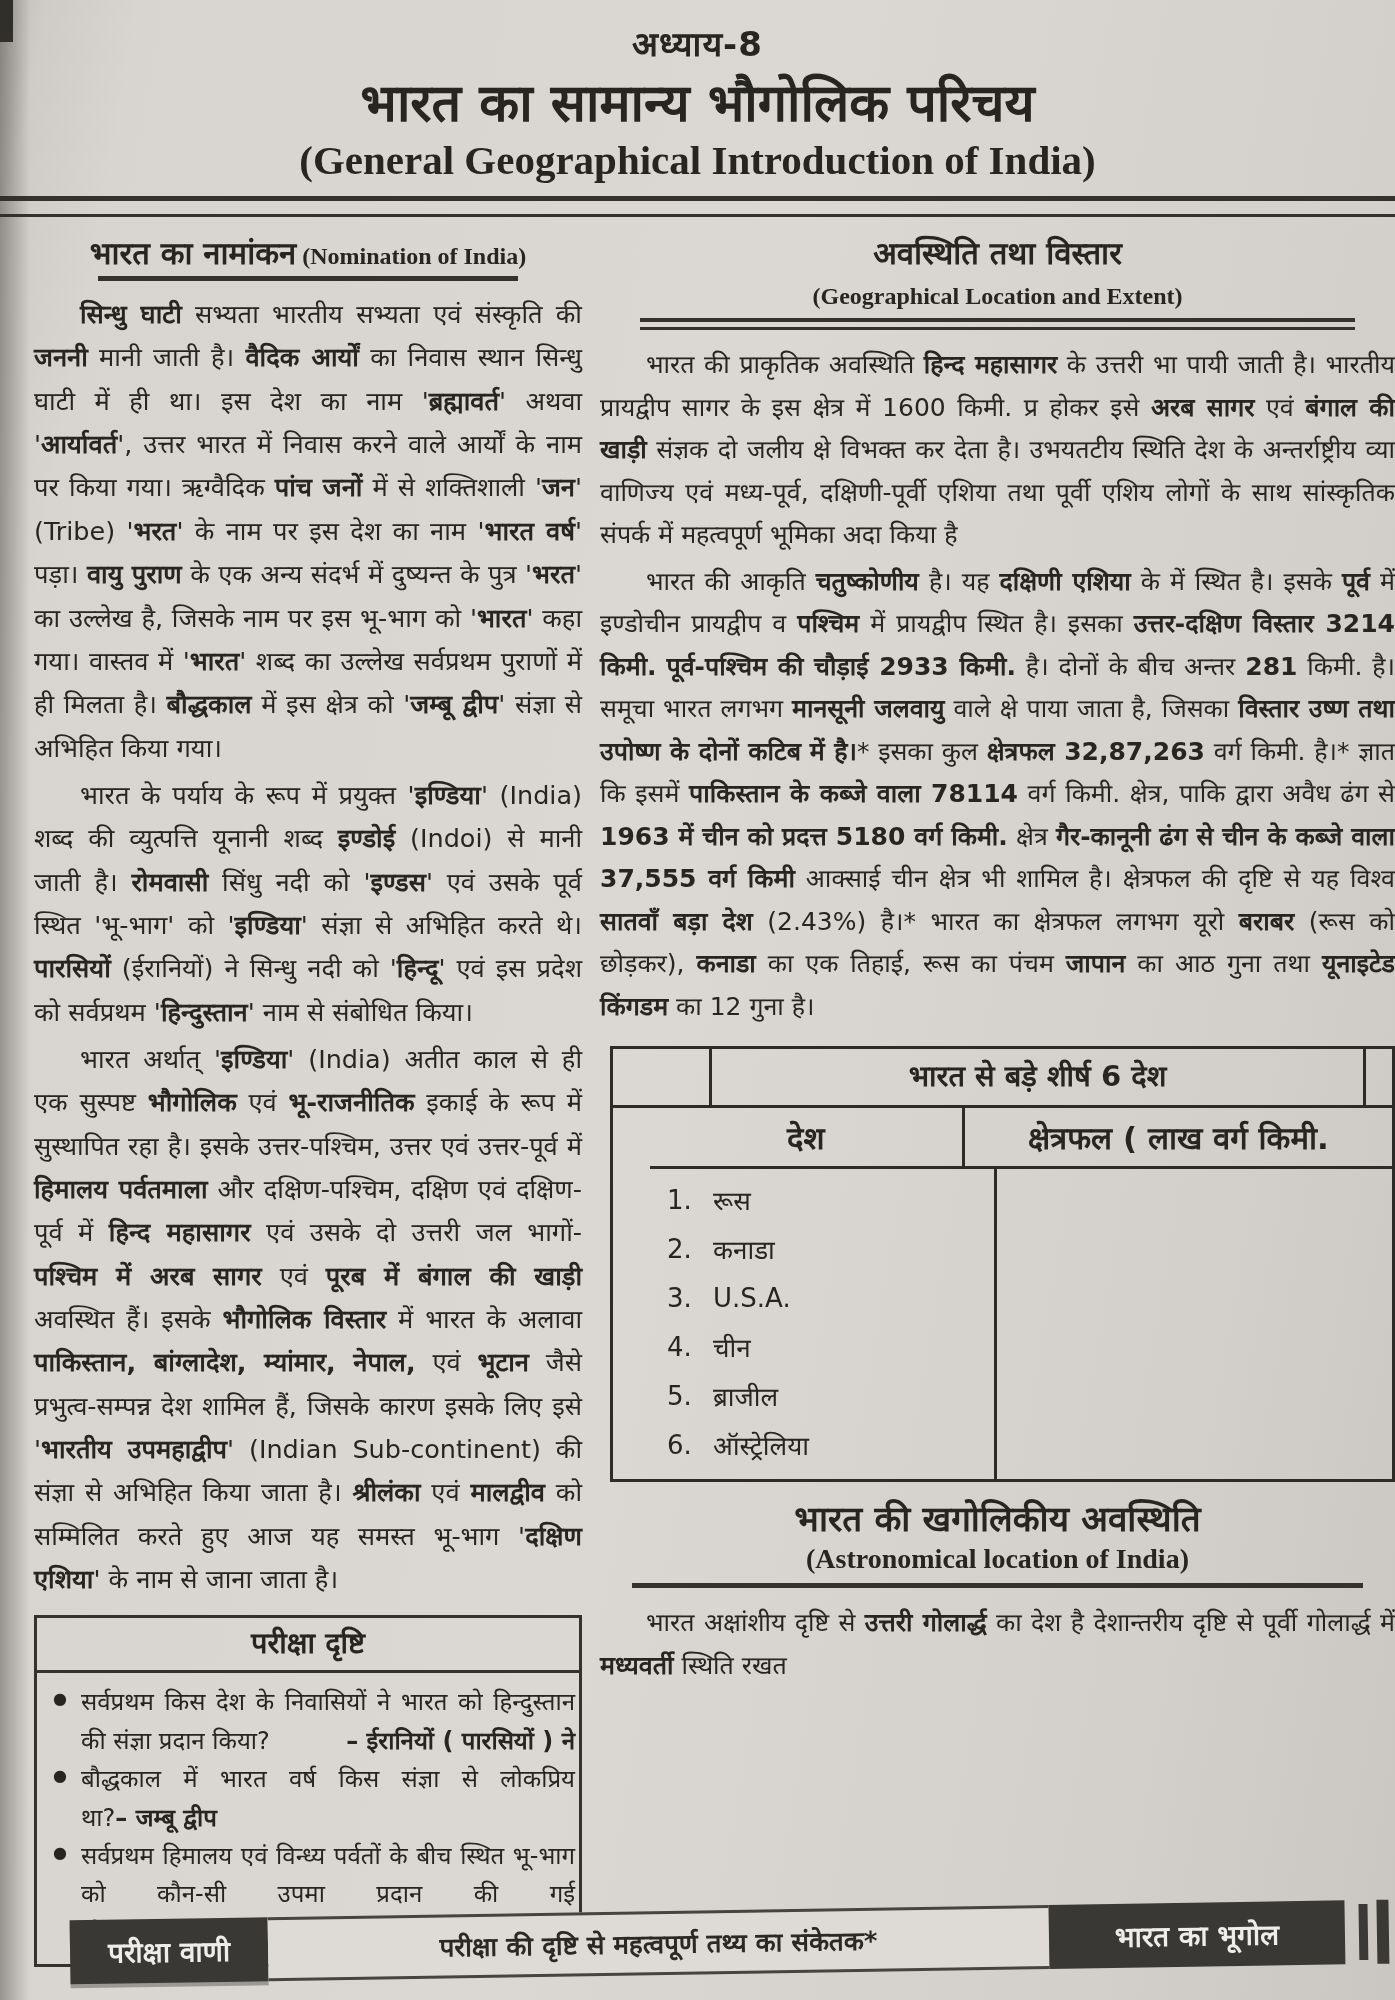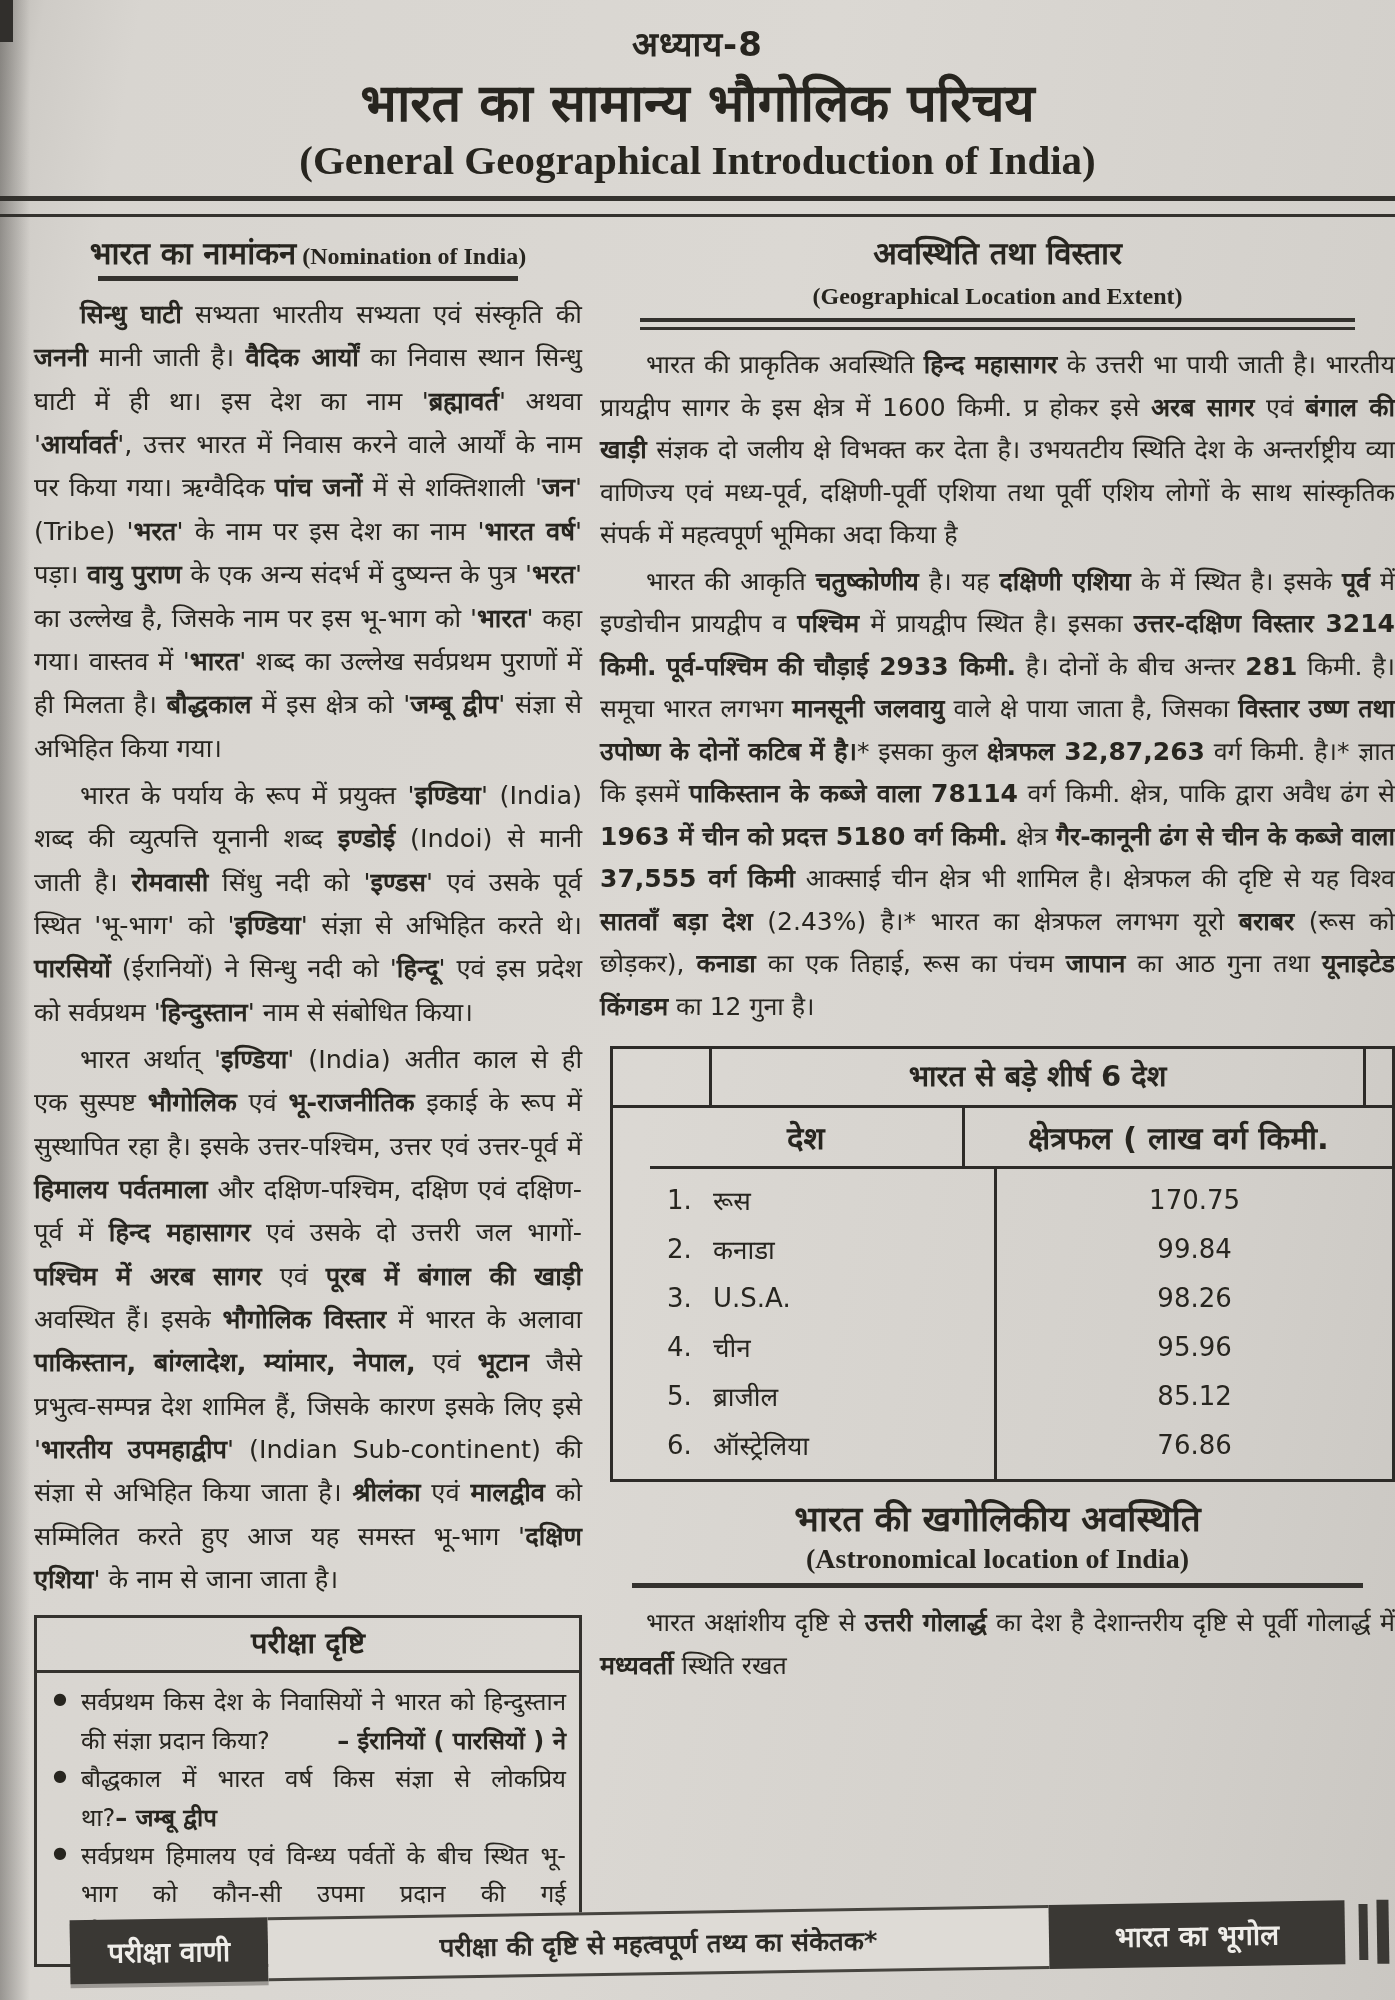--- a/index.html
+++ b/index.html
@@ -42,21 +42,21 @@
   .col-right .body-para{font-size:25px;}
 
   b{font-weight:bold;}
 
   
   .exam-box{border:3px solid var(--line);margin-top:14px;}
   .exam-head{display:flex;border-bottom:3px solid var(--line);height:52px;flex-direction:column;}
   .exam-head-cellL{width:110px;border-right:3px solid var(--line);}
   .exam-head-title{flex:1;text-align:center;font-weight:bold;font-size:29px;line-height:50px;}
   .exam-head-cellR{width:34px;border-left:3px solid var(--line);}
-  .exam-list{list-style:none;margin:0;padding:10px 13px 12px 14px;font-size:24px;line-height:1.6;}
+  .exam-list{list-style:none;margin:0;padding:10px 4px 12px 14px;font-size:24px;line-height:1.6;}
   .exam-list li{position:relative;padding-left:30px;text-align:justify;}
   .exam-list li::before{content:"●";position:absolute;left:2px;top:3px;font-size:16px;}
   .exam-list .answer{font-weight:bold;white-space:nowrap;}
   .exam-list li:nth-child(1) .answer{float:right;}
 
   
   .big6{border:3.5px solid #2d2b28;margin:18px 0 8px 10px;}
   .t-title-row{display:flex;border-bottom:3px solid #2d2b28;height:56px;}
   .t-corner{width:96px;border-right:3px solid #2d2b28;}
   .t-title{flex:1;text-align:center;font-weight:bold;font-size:29px;line-height:54px;}
@@ -177,28 +177,20 @@
               </div>
             <div class="t-line">
                 <span class="rank">5.</span>
                 <span>ब्राजील</span>
               </div>
             <div class="t-line">
                 <span class="rank">6.</span>
                 <span>ऑस्ट्रेलिया</span>
               </div>
           </div>
-          <div class="t-col-right">
-            <div class="t-line">170.75</div>
-            <div class="t-line">99.84</div>
-            <div class="t-line">98.26</div>
-            <div class="t-line">95.96</div>
-            <div class="t-line">85.12</div>
-            <div class="t-line">76.86</div>
-          </div>
         </div>
       </div>
 
       <div class="astro-head-hi">भारत की खगोलिकीय अवस्थिति</div>
       <div class="astro-head-en">(Astronomical location of India)</div>
       <div class="astro-underline"></div>
       <p class="body-para"><span>भारत अक्षांशीय दृष्टि से </span><b>उत्तरी गोलार्द्ध</b><span>  का देश है देशान्तरीय दृष्टि से पूर्वी गोलार्द्ध में </span><b>मध्यवर्ती</b><span> स्थिति रखत</span></p>
     </section>
   </main>
 

